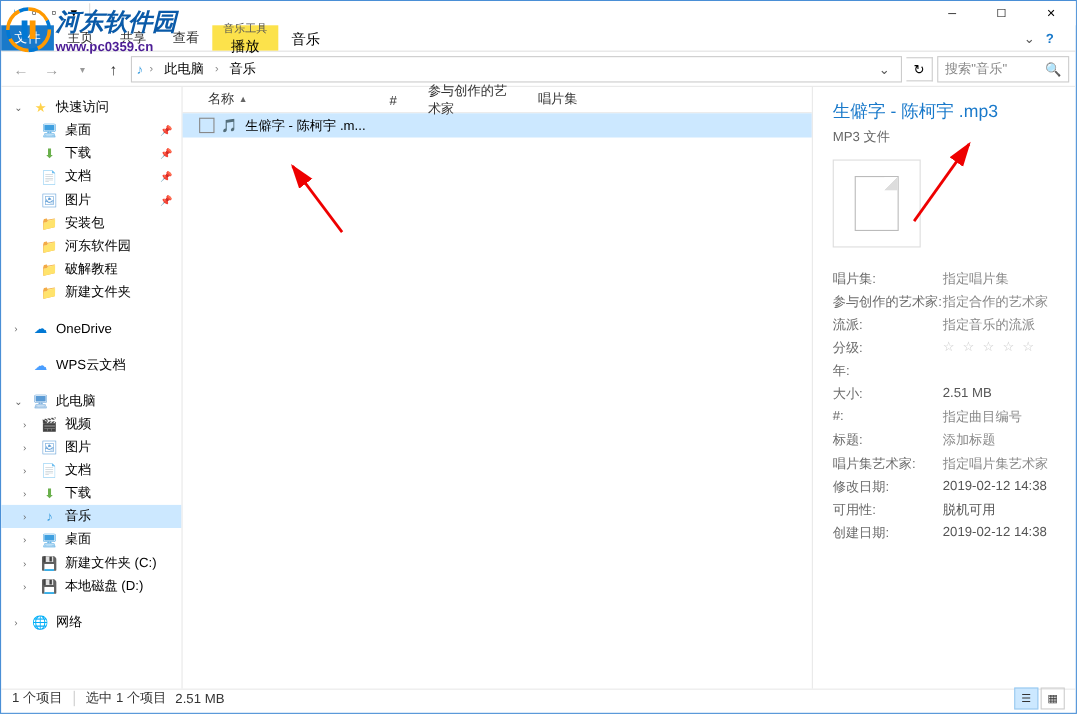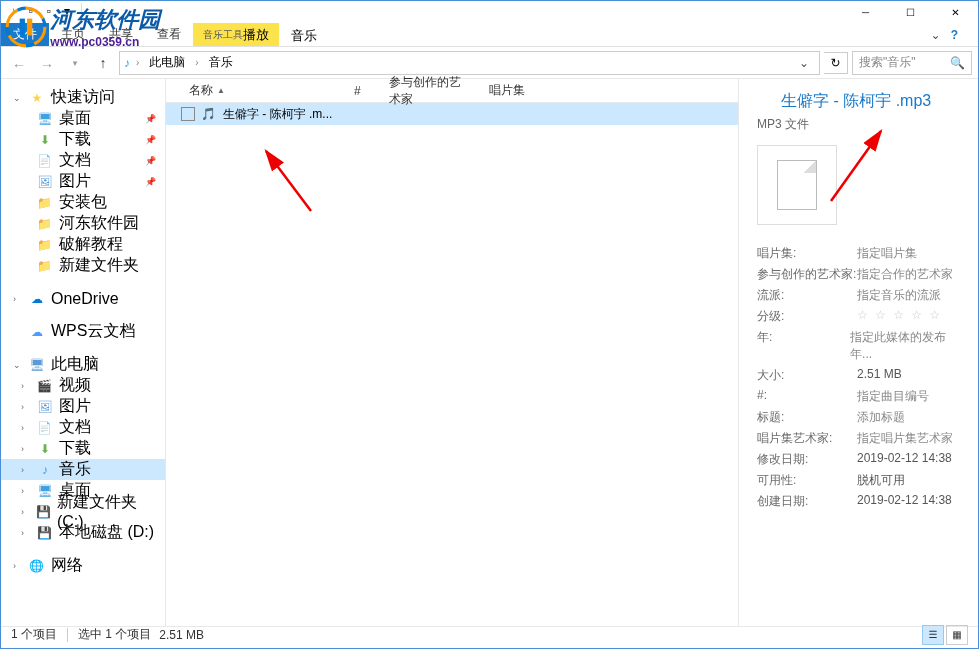--- a/index.html
+++ b/index.html
@@ -11,21 +11,21 @@
 .titlebar-icons span { width: 16px; height: 16px; display: inline-flex; align-items: center; justify-content: center; }
 .qat-dropdown { width: 10px; }
 .title-text { flex: 1; }
 .win-controls { display: flex; }
 .win-btn { width: 45px; height: 22px; display: flex; align-items: center; justify-content: center; font-size: 10px; }
 
 
 .ribbon { height: 24px; display: flex; align-items: stretch; border-bottom: 1px solid #e0e0e0; }
 .ribbon-file { background: #1979ca; color: #fff; padding: 4px 12px; display: flex; align-items: center; }
 .ribbon-tab { padding: 4px 12px; display: flex; align-items: center; color: #333; }
-.ribbon-context { background: #fce24b; padding: 2px 10px; display: flex; flex-direction: row; align-items: center; justify-content: center; font-size: 11px; }
+.ribbon-context { background: #fce24b; padding: 2px 10px; display: flex; flex-direction: column; align-items: center; justify-content: center; font-size: 11px; }
 .ribbon-context-label { font-size: 10px; color: #555; }
 .ribbon-context-tab { font-size: 13px; }
 .ribbon-title { padding: 4px 12px; font-size: 13px; }
 .ribbon-help { margin-left: auto; display: flex; align-items: center; padding-right: 20px; gap: 10px; }
 
 
 .addressbar { height: 32px; display: flex; align-items: center; padding: 4px 6px; gap: 4px; border-bottom: 1px solid #e8e8e8; }
 .nav-btn { width: 24px; height: 24px; display: flex; align-items: center; justify-content: center; color: #999; font-size: 14px; }
 .nav-btn.enabled { color: #333; }
 .breadcrumb { flex: 1; border: 1px solid #ccc; height: 24px; display: flex; align-items: center; padding: 0 4px; gap: 2px; }
@@ -38,40 +38,40 @@
 
 
 .main { display: flex; height: 547px; }
 .sidebar { width: 165px; border-right: 1px solid #e8e8e8; overflow-y: auto; padding-top: 8px; }
 .sb-group { margin-bottom: 12px; }
 .sb-item { display: flex; align-items: center; padding: 2px 8px 2px 20px; height: 21px; gap: 6px; cursor: default; }
 .sb-item.root { padding-left: 12px; }
 .sb-item.active { background: #cce8ff; }
 .sb-chevron { width: 10px; font-size: 9px; color: #666; display: inline-flex; }
 .sb-icon { width: 16px; height: 16px; display: inline-flex; align-items: center; justify-content: center; }
-.sb-label { font-size: 16px; }
+.sb-label { font-size: 12px; }
 
 
 .content { flex: 1; display: flex; }
 .filelist { flex: 1; }
 .list-header { display: flex; border-bottom: 1px solid #e8e8e8; height: 24px; align-items: center; padding-left: 15px; }
 .col { padding: 4px 8px; color: #333; font-size: 12px; border-right: 1px solid transparent; }
 .col-name { width: 165px; display: flex; align-items: center; gap: 4px; }
 .col-num { width: 35px; }
 .col-title { width: 130px; }
 .col-artist { width: 100px; }
 .col-album { width: 60px; }
 .sort-arrow { font-size: 8px; color: #666; }
 .file-row { display: flex; align-items: center; height: 22px; padding-left: 15px; background: #cce8ff; }
 .file-icon { width: 16px; margin-right: 6px; }
 .file-name { font-size: 12px; }
 
 
 .details { width: 240px; border-left: 1px solid #e8e8e8; padding: 12px 18px; }
-.det-title { color: #1979ca; font-size: 16px; margin-bottom: 4px; margin-left: 24px; }
+.det-title { color: #1979ca; font-size: 16px; margin-bottom: 4px; }
 .det-type { color: #666; font-size: 12px; margin-bottom: 12px; }
 .det-thumb { width: 80px; height: 80px; border: 1px solid #ddd; margin-bottom: 20px; display: flex; align-items: center; justify-content: center; }
 .det-thumb-icon { width: 40px; height: 50px; border: 1px solid #bbb; position: relative; background: #fff; }
 .det-thumb-icon::before { content: ''; position: absolute; top: 0; right: 0; width: 12px; height: 12px; background: linear-gradient(135deg, #fff 50%, #ddd 50%); }
 .det-props { }
 .det-row { display: flex; font-size: 12px; margin-bottom: 4px; }
 .det-key { width: 100px; color: #6b6b6b; }
 .det-val { color: #555; }
 .det-val.link { color: #888; }
 .stars { color: #ccc; letter-spacing: 2px; }
@@ -336,21 +336,20 @@
         <div class="det-row">
             <span class="det-key">流派:</span>
             <span class="det-val link">指定音乐的流派</span>
           </div>
         <div class="det-row">
             <span class="det-key">分级:</span>
             <span class="det-val stars">☆ ☆ ☆ ☆ ☆</span>
           </div>
         <div class="det-row">
             <span class="det-key">年:</span>
-            <span class="det-val link">指定此媒体的发布年...</span>
           </div>
         <div class="det-row">
             <span class="det-key">大小:</span>
             <span class="det-val">2.51 MB</span>
           </div>
         <div class="det-row">
             <span class="det-key">#:</span>
             <span class="det-val link">指定曲目编号</span>
           </div>
         <div class="det-row">

